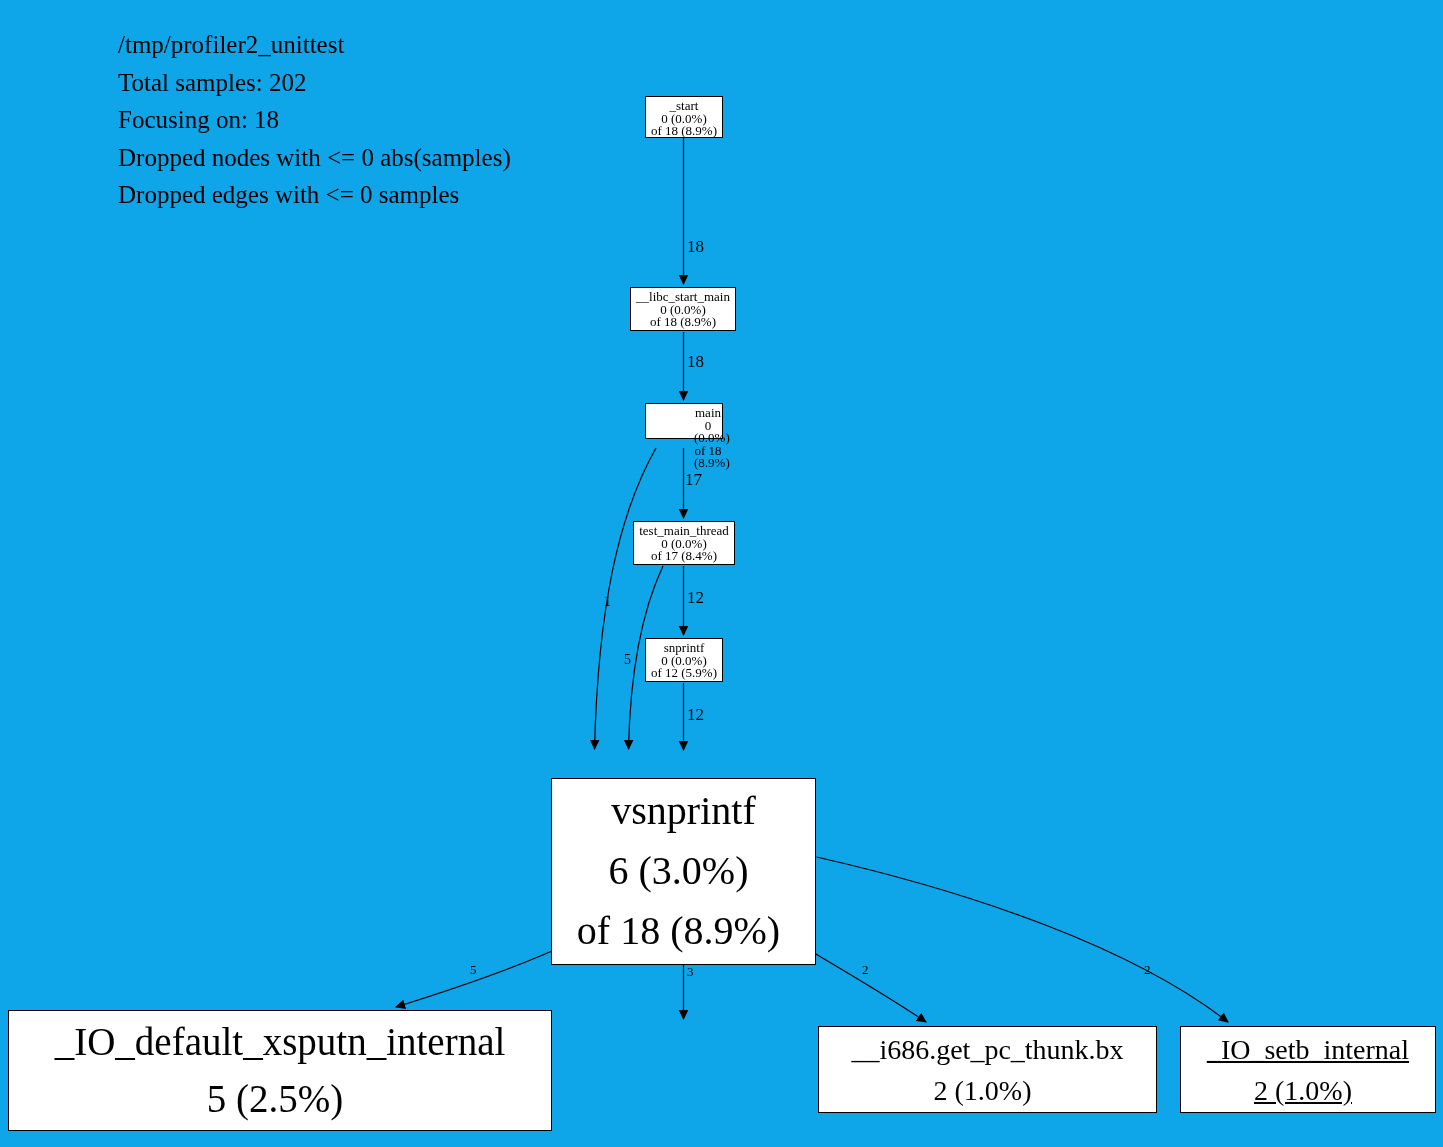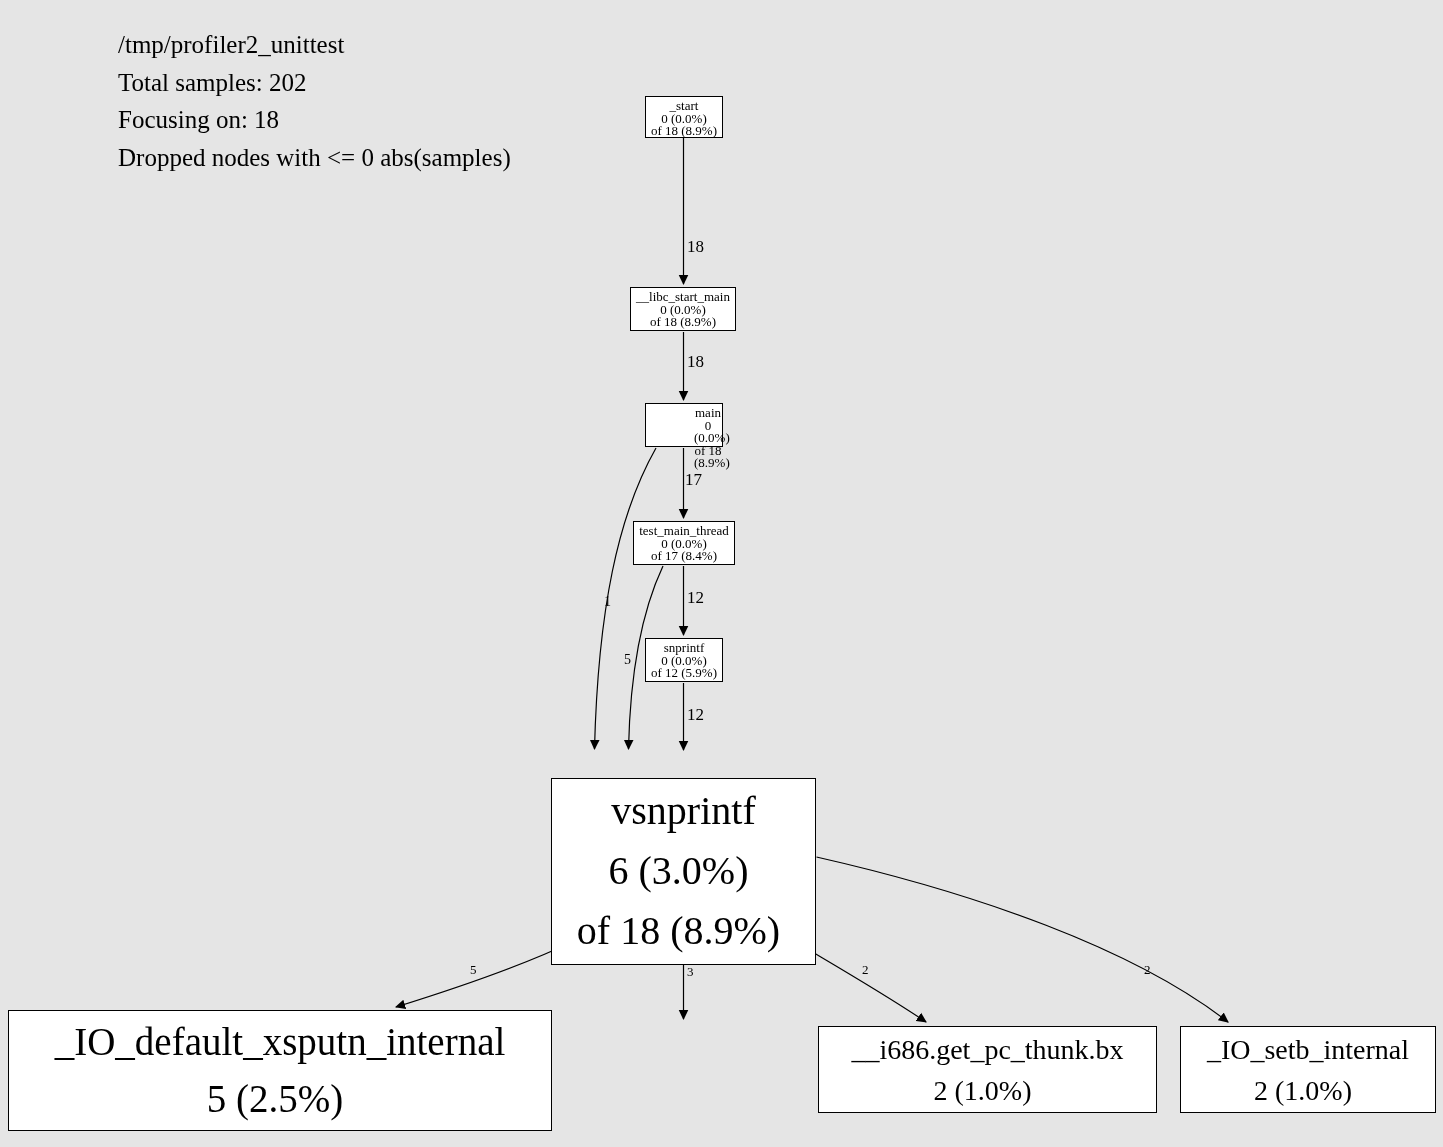--- a/index.html
+++ b/index.html
@@ -1,20 +1,20 @@
 <!DOCTYPE html>
 <html><head>
 <meta charset="utf-8">
 <style>
   * { margin:0; padding:0; box-sizing:border-box; }
   html,body { background:#ffffff; }
   #canvas {
     position:relative;
     width:1443px; height:1147px;
-    background:#e5e5e5;
+    background:#0ea5e9;
     color:#000;
     font-family:"Liberation Serif", serif;
     overflow:hidden;
   }
   #edges { position:absolute; left:0; top:0; }
 
   
   #summary { position:absolute; left:118px; top:26px; font-size:25px; line-height:37.5px; white-space:nowrap; }
 
   
@@ -23,29 +23,29 @@
     border:1px solid #000;
     background:#fff;
     text-align:center;
   }
   .node-sm { font-size:13px; line-height:12.5px; padding-top:3px; }
   .node-lg .nm  { text-align:center; white-space:nowrap; }
   .node-lg .val { text-align:center; padding-right:10px; white-space:nowrap; }
 
   #node-start            { left:645px; top:96px;  width:78px;  height:42px; }
   #node-libc-start-main  { left:630px; top:287px; width:106px; height:44px; }
-  #node-main             { left:645px; top:403px; width:78px;  height:44px;padding-left:48px; }
+  #node-main             { left:645px; top:403px; width:78px;  height:36px;padding-left:48px; }
   #node-test-main-thread { left:633px; top:521px; width:102px; height:44px; }
   #node-snprintf         { left:645px; top:638px; width:78px;  height:44px; }
 
   #node-vsnprintf { left:551px;  top:753px;  width:265px; height:187px; font-size:40px; line-height:60px; padding-top:2px;margin-top:25px; }
   #node-xsputn    { left:8px;    top:1010px; width:544px; height:121px; font-size:39px; line-height:57px; padding-top:2px; }
   #node-old-init  { left:576px;  top:1022px; width:214px; height:96px;  font-size:32px; line-height:45px; padding-top:2px; }
   #node-thunk     { left:818px;  top:1026px; width:339px; height:87px;  font-size:28px; line-height:41px; padding-top:2px; }
-  #node-setb      { left:1180px; top:1026px; width:256px; height:87px;  font-size:28px; line-height:41px; padding-top:2px; }
+  #node-setb      { left:1180px; top:1026px; width:256px; height:87px;  font-size:28px; line-height:41px; padding-top:2px;text-decoration:underline; }
 
   
   .elabel { position:absolute; font-size:17px; line-height:20px; white-space:nowrap; }
   .elabel-sm { font-size:14px; }
   .elabel-xs { font-size:13px; }
 
   #el-start-libc     { left:687px;  top:237px; }
   #el-libc-main      { left:687px;  top:352px; }
   #el-main-test      { left:685px;  top:470px;text-align:right; }
   #el-test-snprintf  { left:687px;  top:588px; }
@@ -79,20 +79,21 @@
     <path d="M683.5 941 L683.5 1019" stroke="#000" stroke-width="1.2" fill="none" marker-end="url(#arrow)"></path>
     <path d="M794 941 C 841 969, 888 996, 926 1022" stroke="#000" stroke-width="1.2" fill="none" marker-end="url(#arrow)"></path>
     <path d="M816.5 857 C 975 893, 1133 948, 1228 1022" stroke="#000" stroke-width="1.2" fill="none" marker-end="url(#arrow)"></path>
   </svg>
 
   <div id="summary">
     <div>/tmp/profiler2_unittest</div>
     <div>Total samples: 202</div>
     <div>Focusing on: 18</div>
     <div>Dropped nodes with &lt;= 0 abs(samples)</div>
+    <div>Dropped edges with &lt;= 0 samples</div>
   </div>
 
   <div class="node node-sm" id="node-start">
     <div>_start</div>
     <div>0 (0.0%)</div>
     <div>of 18 (8.9%)</div>
   </div>
 
   <div class="node node-sm" id="node-libc-start-main">
     <div>__libc_start_main</div>

